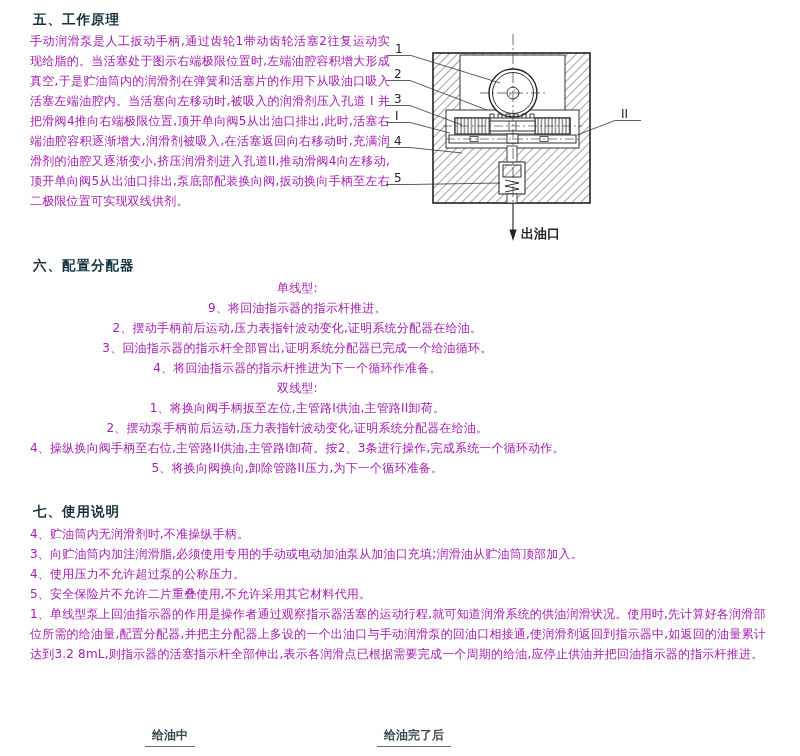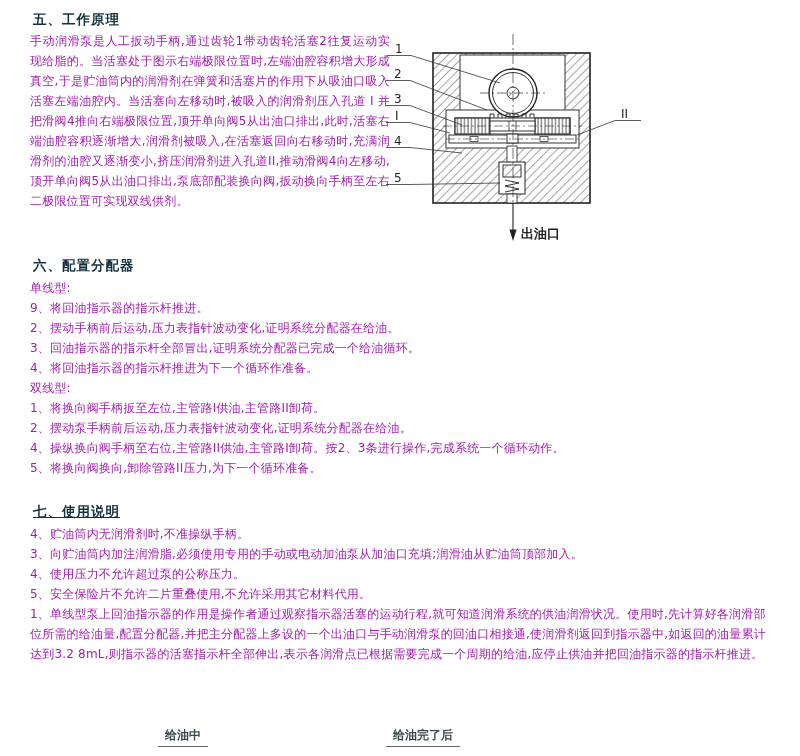--- a/index.html
+++ b/index.html
@@ -8,21 +8,21 @@
     position:relative; width:800px; height:756px; background:#ffffff;
     font-family:"DejaVu Sans","Liberation Sans",sans-serif;
     color:#2e4a56; overflow:hidden;
   }
   .sec-heading {
     position:absolute; left:33px; font-size:13.5px; font-weight:bold;
     color:#14303c; letter-spacing:1px; line-height:16px;
   }
   .body-text { font-size:12px; line-height:20px; color:#a21caf; letter-spacing:0.2px; }
   .abs { position:absolute; }
-  .step-line { height:20px; white-space:nowrap; }
+  .step-line { height:20px; white-space:nowrap;text-align:center; }
   .usage-item { margin:0; }
   .figure-wrap { position:absolute; left:383px; top:26px; width:282px; height:228px; }
   .caption {
     position:absolute; top:728px; font-size:12px; font-weight:bold; color:#3a4a50;
     border-bottom:1px solid #666; padding:0 7px 4px 7px; line-height:14px;
   }
   svg text { font-family:"DejaVu Sans","Liberation Sans",sans-serif; }
 </style>
 </head>
 <body>
@@ -131,26 +131,26 @@
     <div class="step-line">2、摆动手柄前后运动,压力表指针波动变化,证明系统分配器在给油。</div>
     <div class="step-line">3、回油指示器的指示杆全部冒出,证明系统分配器已完成一个给油循环。</div>
     <div class="step-line">4、将回油指示器的指示杆推进为下一个循环作准备。</div>
     <div class="step-line">双线型:</div>
     <div class="step-line">1、将换向阀手柄扳至左位,主管路I供油,主管路II卸荷。</div>
     <div class="step-line">2、摆动泵手柄前后运动,压力表指针波动变化,证明系统分配器在给油。</div>
     <div class="step-line">4、操纵换向阀手柄至右位,主管路II供油,主管路I卸荷。按2、3条进行操作,完成系统一个循环动作。</div>
     <div class="step-line">5、将换向阀换向,卸除管路II压力,为下一个循环准备。</div>
   </div>
 
-  <div class="sec-heading abs" style="top:503px;text-decoration:underline;">七、使用说明</div>
+  <div class="sec-heading abs" style="top:503px;">七、使用说明</div>
 
   <div class="body-text abs" style="top:524px; left:30px; width:747px;">
     <p class="usage-item">4、贮油筒内无润滑剂时,不准操纵手柄。</p>
     <p class="usage-item">3、向贮油筒内加注润滑脂,必须使用专用的手动或电动加油泵从加油口充填;润滑油从贮油筒顶部加入。</p>
     <p class="usage-item">4、使用压力不允许超过泵的公称压力。</p>
     <p class="usage-item">5、安全保险片不允许二片重叠使用,不允许采用其它材料代用。</p>
     <p class="usage-item">1、单线型泵上回油指示器的作用是操作者通过观察指示器活塞的运动行程,就可知道润滑系统的供油润滑状况。使用时,先计算好各润滑部位所需的给油量,配置分配器,并把主分配器上多设的一个出油口与手动润滑泵的回油口相接通,使润滑剂返回到指示器中,如返回的油量累计达到3.2 8mL,则指示器的活塞指示杆全部伸出,表示各润滑点已根据需要完成一个周期的给油,应停止供油并把回油指示器的指示杆推进。</p>
   </div>
 
-  <div class="caption" style="left:158px;">给油中</div>
-  <div class="caption" style="left:386px;">给油完了后</div>
+  <div class="caption" style="left:145px;">给油中</div>
+  <div class="caption" style="left:377px;">给油完了后</div>
 
 </div>
 
 </body></html>

